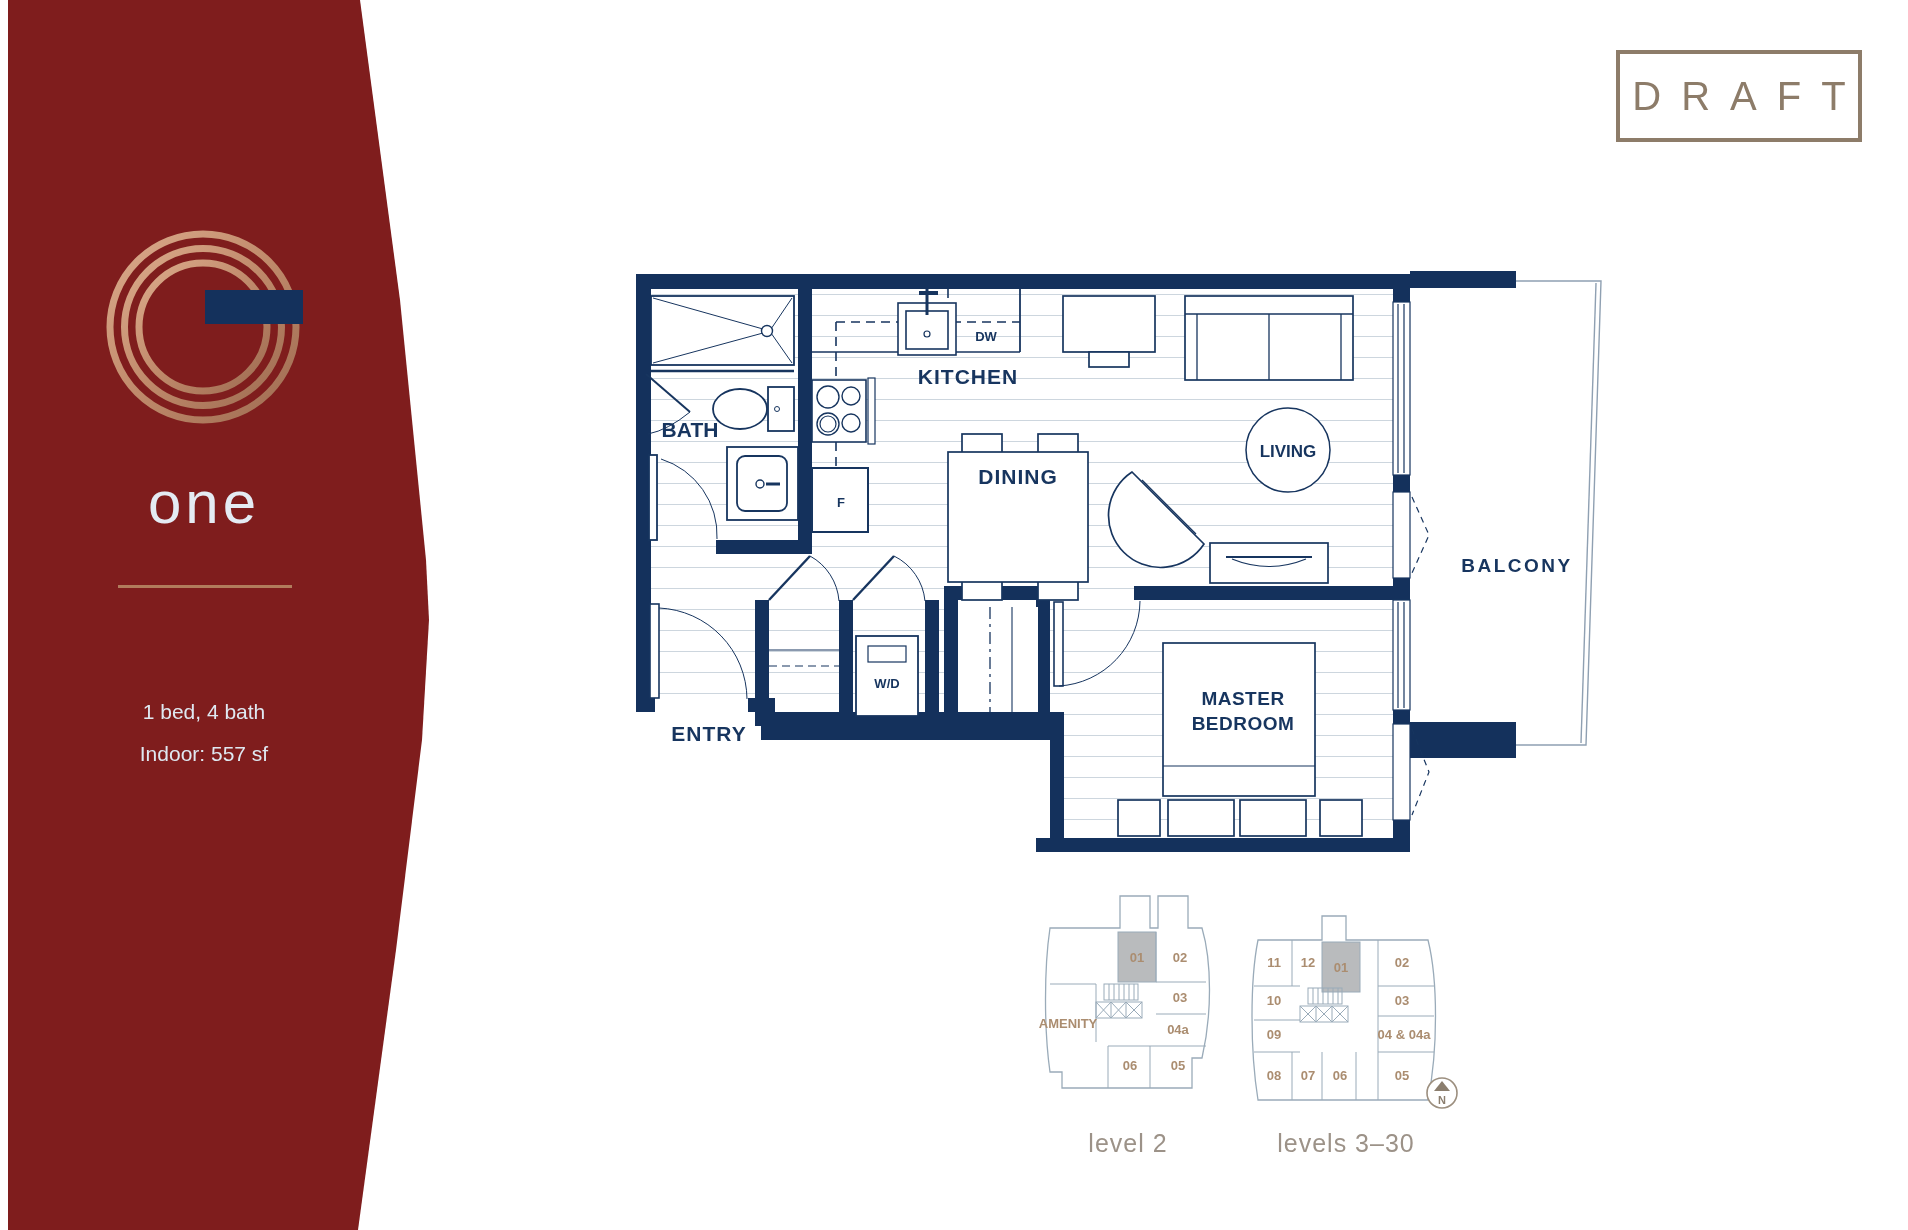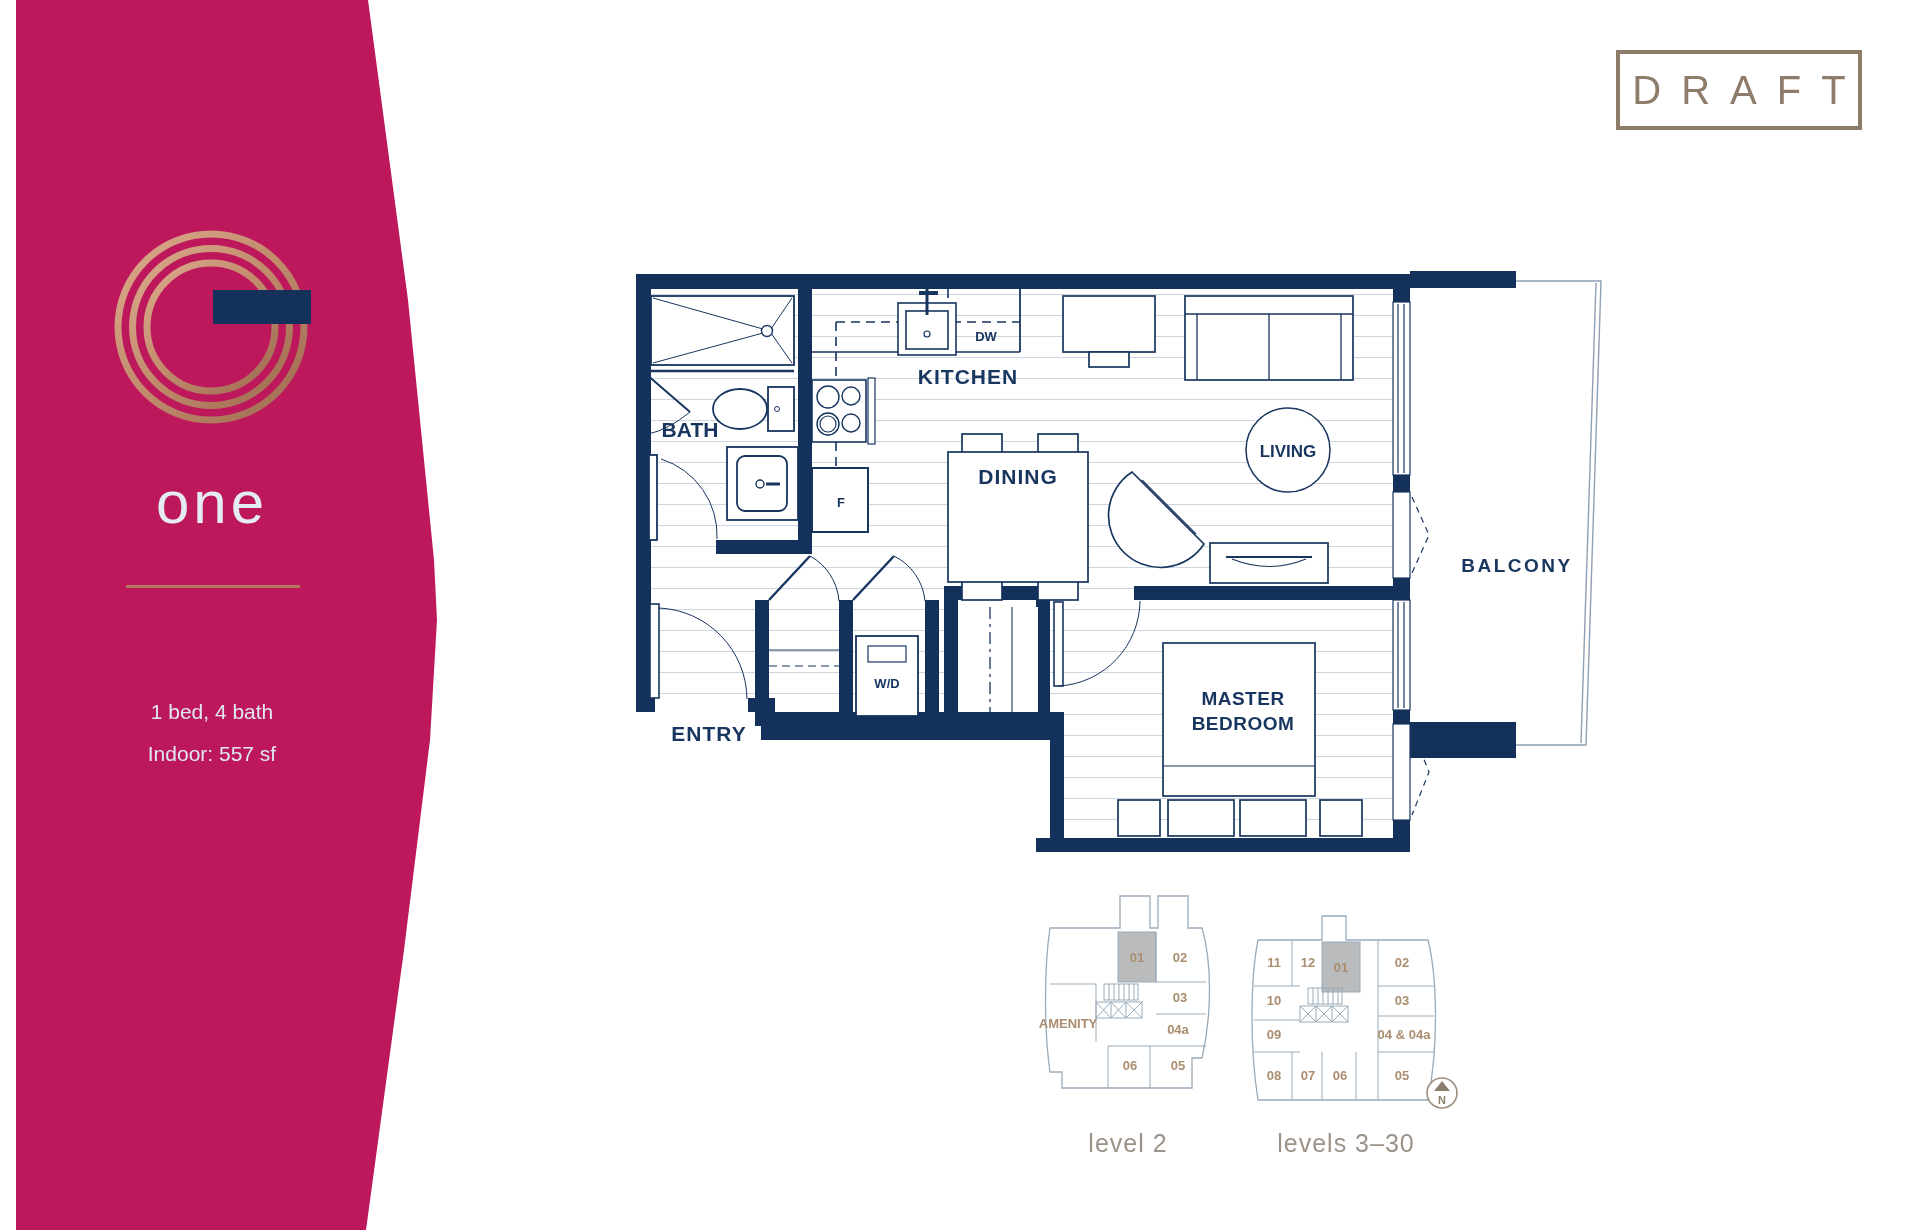--- a/index.html
+++ b/index.html
@@ -1,30 +1,30 @@
 <!DOCTYPE html>
 <html><head>
 <meta charset="utf-8">
 <style>
   html,body{margin:0;padding:0;}
   body{width:1908px;height:1230px;position:relative;background:#ffffff;overflow:hidden;
        font-family:"Liberation Sans",sans-serif;}
   
-  .sidebar{position:absolute;left:16px;top:0;width:430px;height:1230px;background:#be185d;
+  .sidebar{position:absolute;left:8px;top:0;width:430px;height:1230px;background:#7f1d1d;
     clip-path:polygon(0 0,352px 0,392px 300px,418px 560px,421px 620px,414px 740px,388px 950px,350px 1230px,0 1230px);}
   .logo-wrap{position:absolute;left:95px;top:222px;width:200px;height:210px;}
   .brand{position:absolute;left:0;top:468px;width:392px;text-align:center;color:#e4ebf3;
     font-size:60px;font-weight:200;letter-spacing:4px;}
   .divider{position:absolute;left:110px;top:585px;width:174px;height:3px;background:#b17c5c;}
   .plan-title{position:absolute;left:0;top:640px;width:392px;text-align:center;color:#eef3f8;
     font-size:42px;font-weight:400;}
   .spec{position:absolute;left:0;width:392px;text-align:center;color:#dfe8f1;font-size:21px;font-weight:400;}
   .spec1{top:700px}.spec2{top:742px}.spec3{top:784px}
   
-  .draft{position:absolute;left:1616px;top:50px;width:246px;height:80px;border:4px solid #8d7c69;
+  .draft{position:absolute;left:1616px;top:50px;width:246px;height:92px;border:4px solid #8d7c69;
     box-sizing:border-box;display:flex;align-items:center;justify-content:center;}
   .draft span{color:#8d7c69;font-size:40px;font-weight:300;letter-spacing:20px;margin-right:-20px;}
   
   svg.sheet{position:absolute;left:0;top:0;}
   text{font-family:"Liberation Sans",sans-serif;}
   .room-label{fill:#17355f;font-weight:600;}
   .tag{fill:#17355f;font-weight:600;font-size:13px;}
   .kp-label{fill:#ab8d70;font-weight:600;font-size:13px;}
   .kp-caption{fill:#9c9288;font-size:25px;letter-spacing:1px;font-weight:400;}
 </style>

